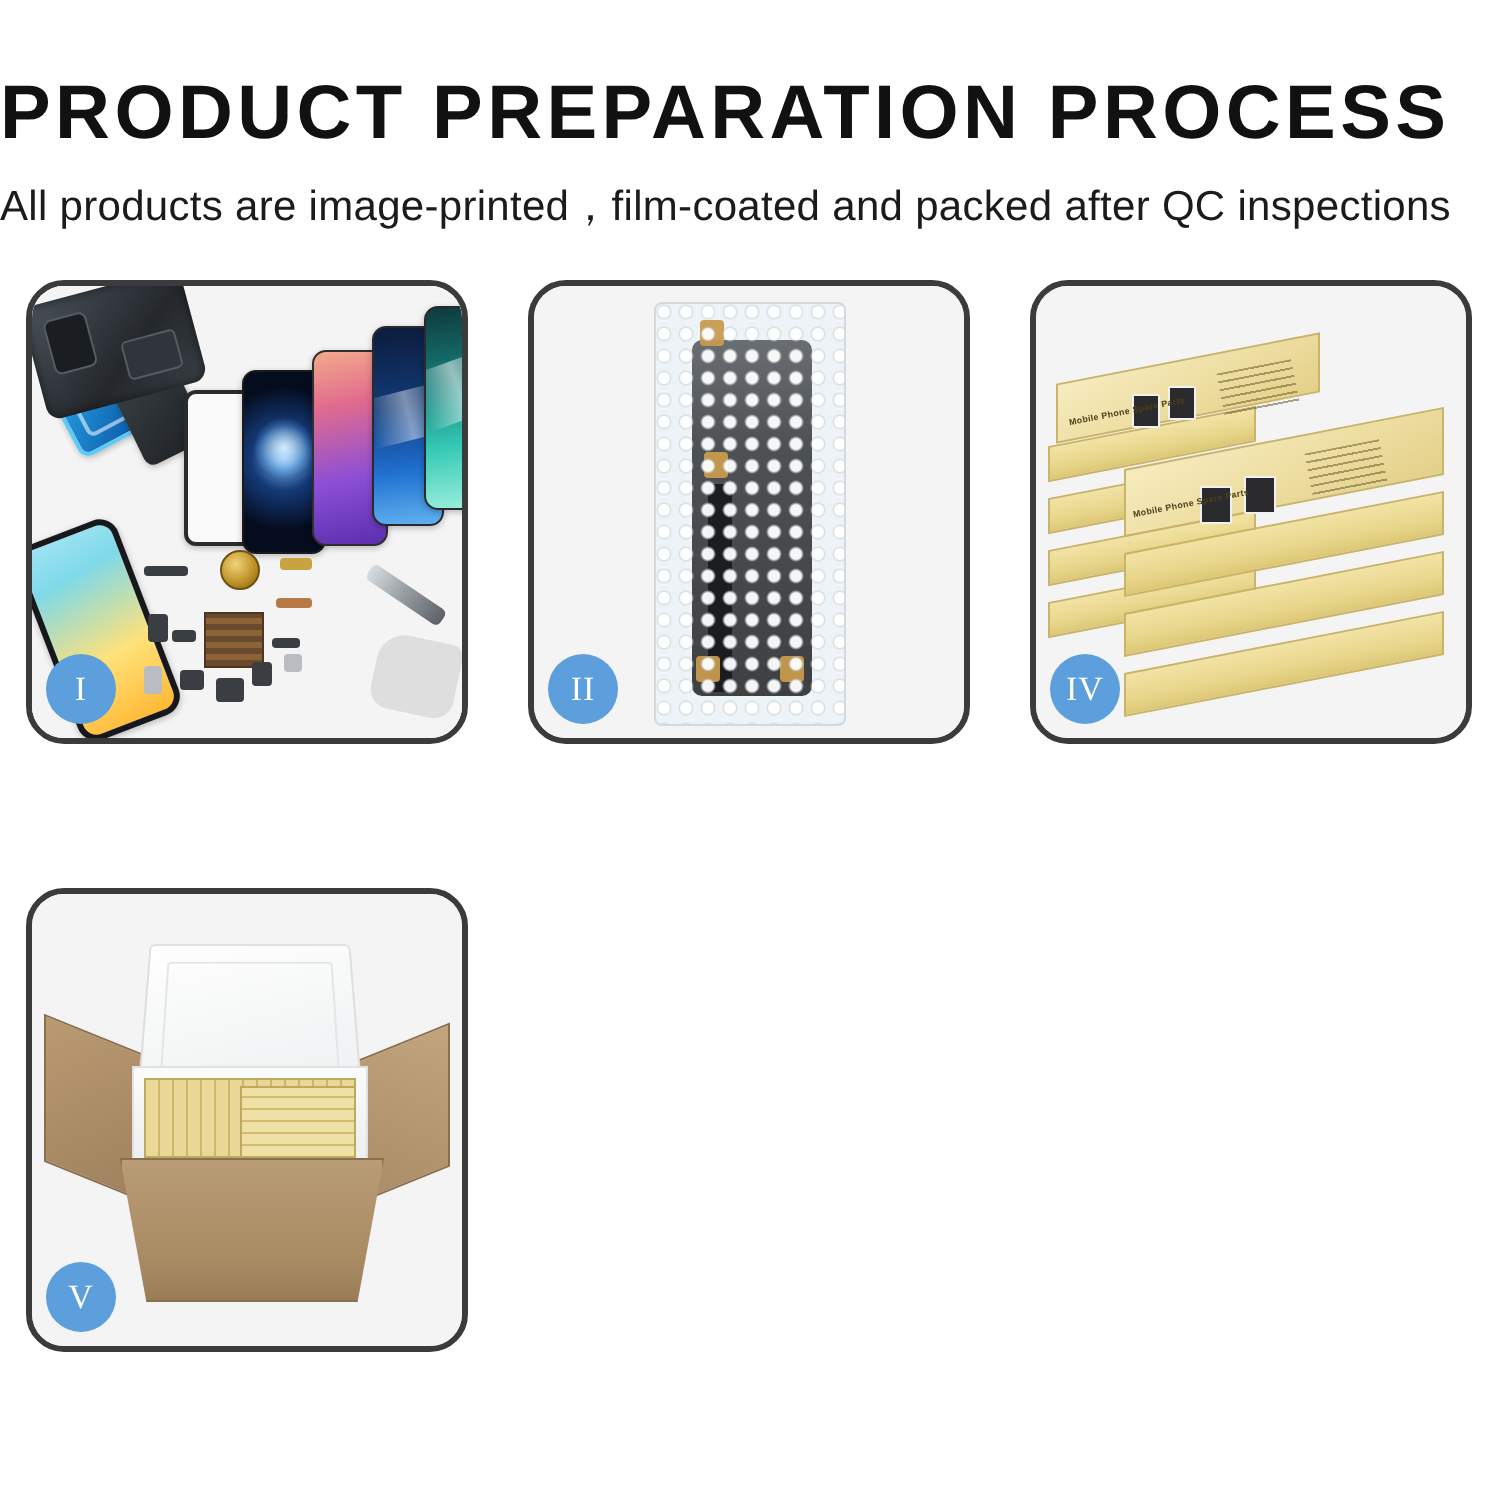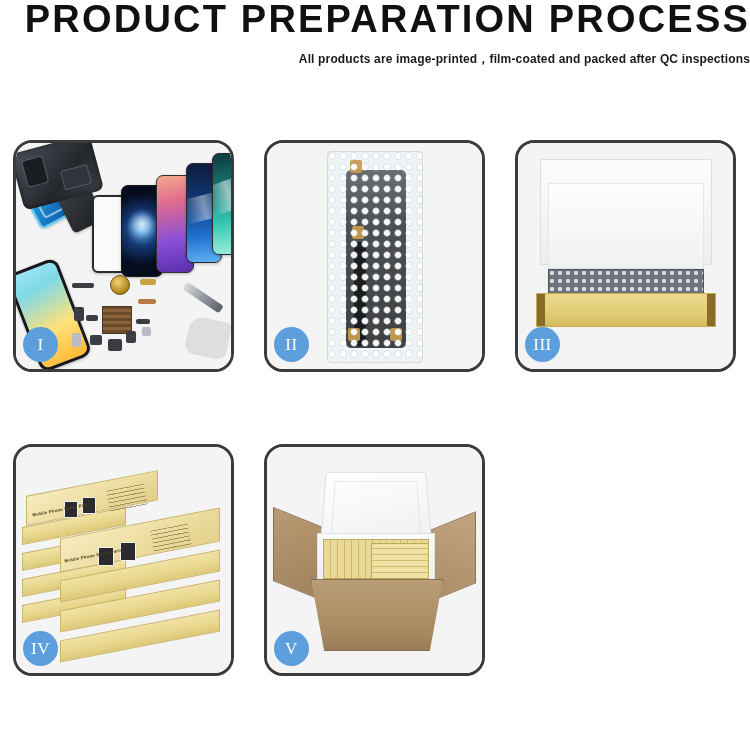--- a/index.html
+++ b/index.html
@@ -11,33 +11,33 @@
     overflow: hidden;
   }
   .page {
     position: relative;
     width: 750px;
     height: 750px;
     background: #ffffff;
   }
 
   
-  .header { text-align: right; }
+  .header { text-align: left; padding-top: 38px; }
   .title {
     font-size: 38px;
     font-weight: bold;
     letter-spacing: 2.2px;
     color: #111111;
     line-height: 1.05;
     white-space: nowrap;
   }
   .subtitle {
     margin-top: 11px;
-    font-size: 12px;
-    font-weight: bold;
+    font-size: 21px;
+    font-weight: normal;
     color: #1b1b1b;
     letter-spacing: 0.15px;
     white-space: nowrap;
   }
 
   
   .grid {
     position: absolute;
     left: 13px;
     top: 140px;
@@ -426,29 +426,20 @@
           <div class="gold-tab" style="left:22px; top:8px;"></div>
           <div class="gold-tab" style="left:24px; top:74px;"></div>
           <div class="gold-tab" style="left:20px; top:176px;"></div>
           <div class="gold-tab" style="left:62px; top:176px;"></div>
           <div class="bubbles"></div>
         </div>
       </div>
       <div class="badge">II</div>
     </div>
 
-    <div class="panel">
-      <div class="panel-stage">
-        <div class="box3-lid"></div>
-        <div class="box3-foam"></div>
-        <div class="box3-bubble"></div>
-        <div class="box3-base"></div>
-      </div>
-      <div class="badge">III</div>
-    </div>
 
     <div class="panel">
       <div class="panel-stage">
         <div class="stack">
 
           <div class="sbox" style="left:0px;  top:52px;  width:104px; height:18px;"></div>
           <div class="sbox" style="left:0px;  top:78px;  width:104px; height:18px;"></div>
           <div class="sbox" style="left:0px;  top:104px; width:104px; height:18px;"></div>
           <div class="sbox" style="left:0px;  top:130px; width:104px; height:18px;"></div>
 

